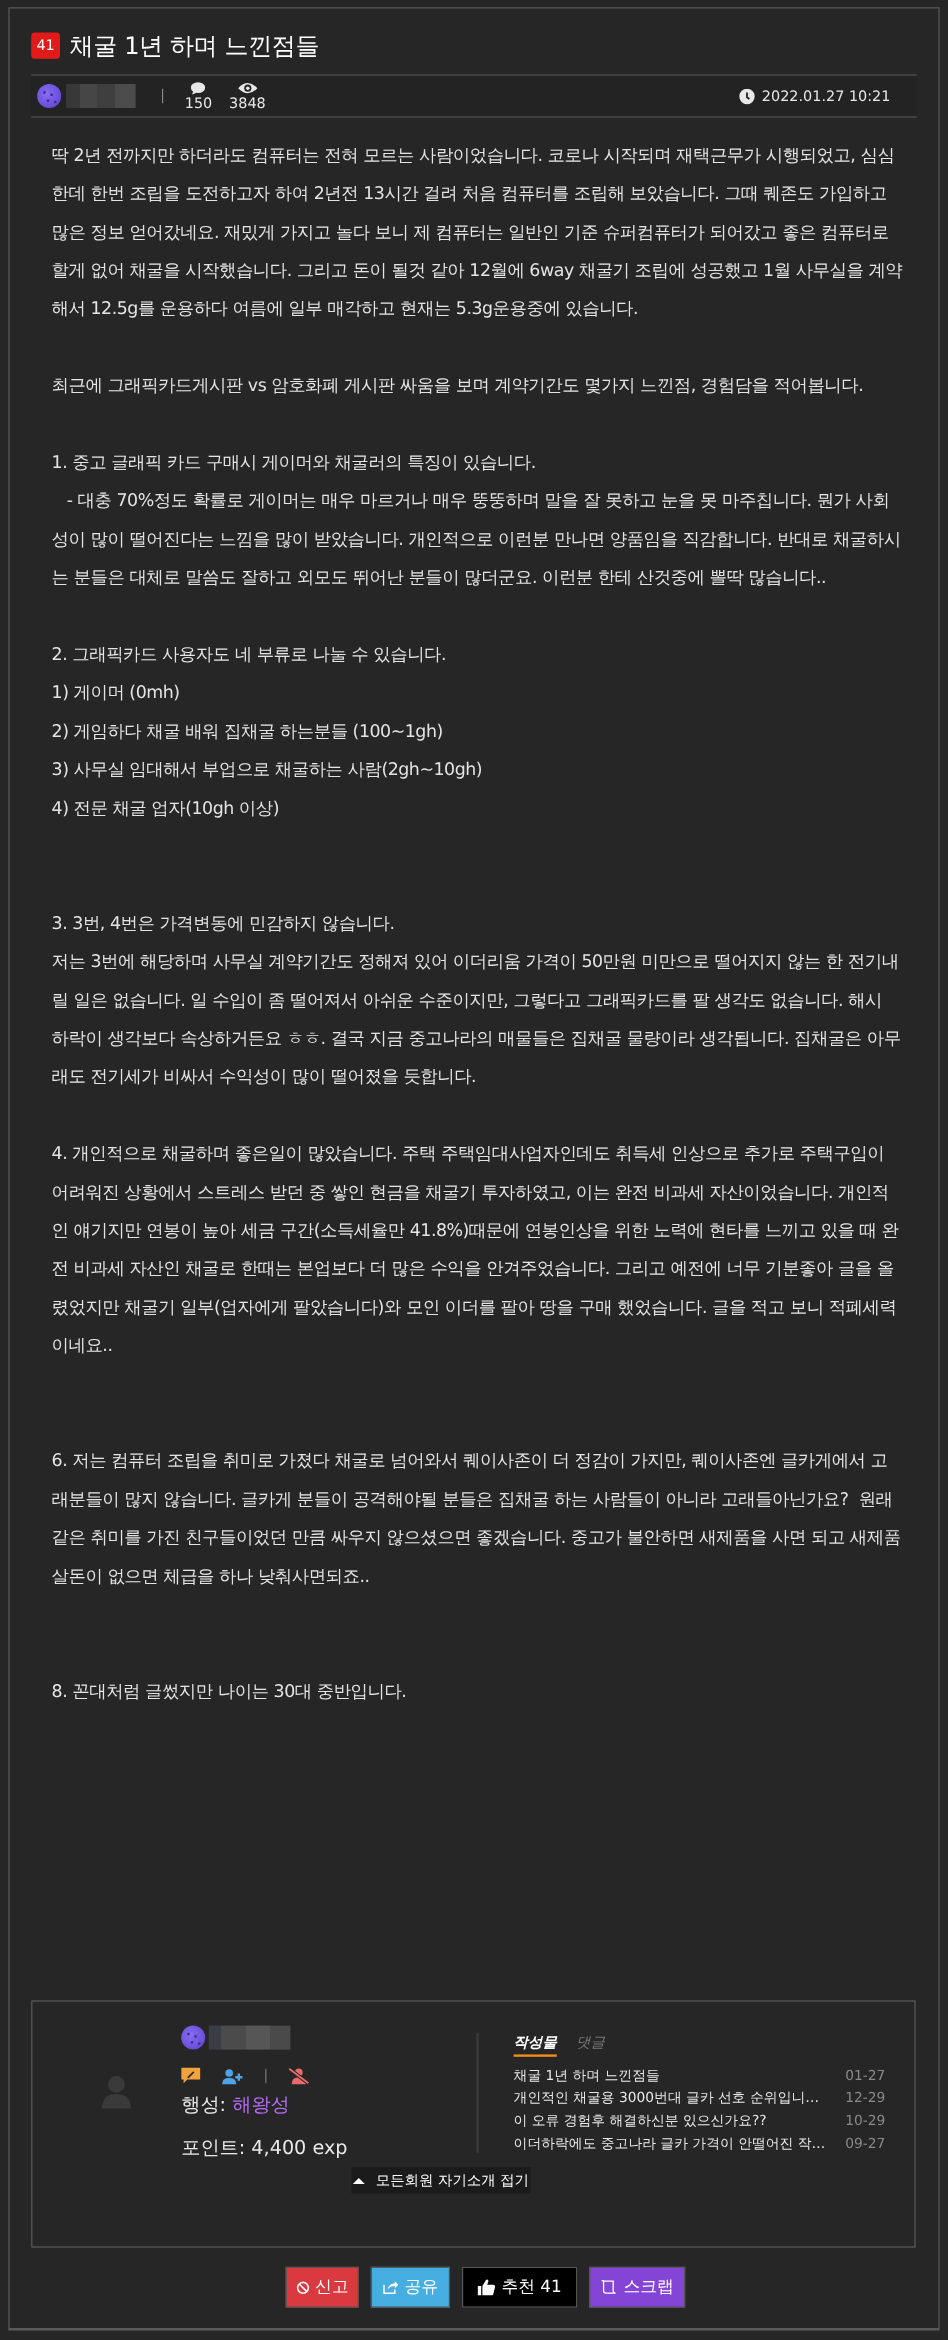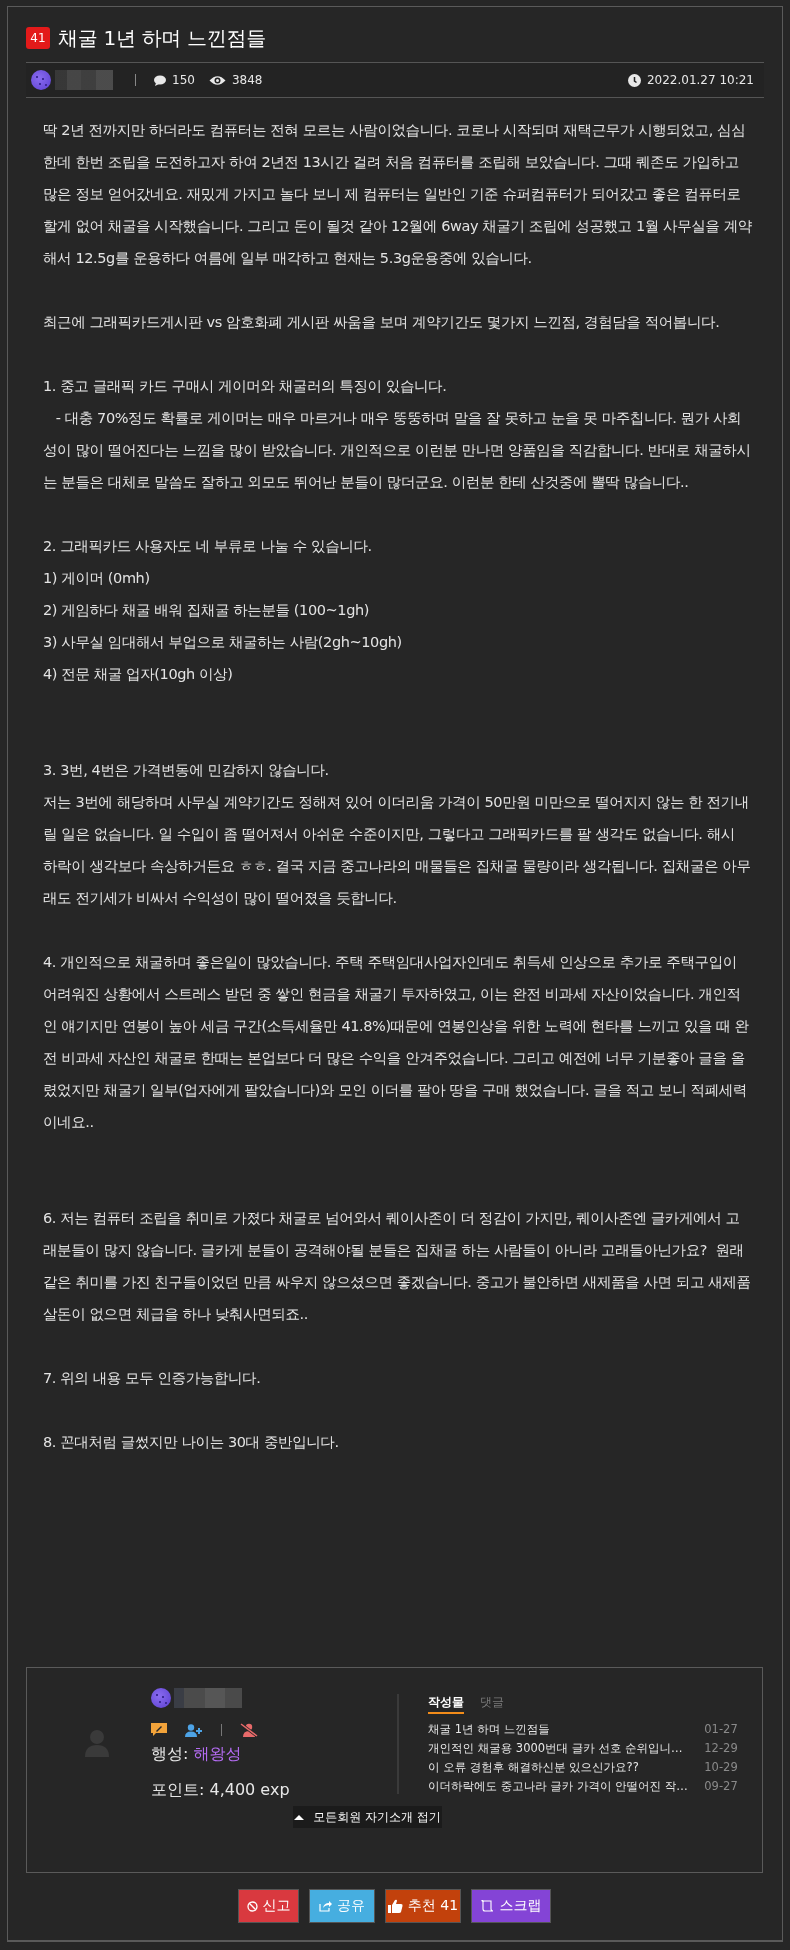--- a/index.html
+++ b/index.html
@@ -10,23 +10,23 @@
 
   .title-row { position: absolute; left: 26px; top: 25px; height: 26px; display: flex; align-items: center; }
   .badge { width: 24px; height: 22px; background: #e31a1a; color: #fff; font-size: 12px; display: flex; align-items: center; justify-content: center; border-radius: 3px; margin-right: 8px; }
   .title { font-size: 20px; color: #ffffff; letter-spacing: -0.3px; font-weight: normal; }
 
   .meta { position: absolute; left: 26px; top: 62px; width: 738px; height: 36px; border-top: 1px solid #555; border-bottom: 1px solid #555; background: #232323; display: flex; align-items: center; font-size: 12px; color: #e8e8e8; }
   .avatar-sm { width: 20px; height: 20px; border-radius: 50%; background: radial-gradient(circle at 40% 40%, #8a6cf0, #5b3fd0); margin-left: 5px; position: relative; }
   .avatar-sm::after { content: ""; position: absolute; left: 5px; top: 6px; width: 2px; height: 2px; background: #3d2a9a; box-shadow: 6px 2px 0 #3d2a9a, 3px 7px 0 #3d2a9a, 9px 8px 0 #3d2a9a; }
   .blur-name { width: 58px; height: 20px; margin-left: 4px; background: linear-gradient(90deg, #3a3a3a 0 20%, #4a4a4a 20% 45%, #424242 45% 70%, #505050 70% 100%); opacity: .9; }
   .sep { width: 1px; height: 12px; background: #888; margin: 0 18px 0 22px; }
-  .meta-item { display: flex; align-items: center; margin-right: 14px; }
+  .meta-item { display: flex; align-items: flex-end; margin-right: 14px; flex-direction: column; }
   .meta-item svg { margin-right: 6px; }
-  .meta-date { margin-left: auto; margin-right: 10px; display: flex; align-items: center; }
+  .meta-date { margin-left: auto; margin-right: 22px; display: flex; align-items: center; }
   .meta-date svg { margin-right: 6px; }
 
   .content { position: absolute; left: 43px; top: 114px; width: 710px; font-size: 14.5px; line-height: 32px; color: #e4e4e4; letter-spacing: -0.4px; }
   .content p { white-space: pre-wrap; }
 
   .author-box { position: absolute; left: 26px; top: 1667px; width: 737px; height: 206px; border: 1px solid #5a5a5a; }
   .ghost-avatar { position: absolute; left: 55px; top: 60px; width: 30px; height: 30px; }
   .author-info { position: absolute; left: 124px; top: 18px; font-size: 16px; color: #e8e8e8; }
   .author-name-row { display: flex; align-items: center; height: 24px; }
   .avatar-md { width: 20px; height: 20px; border-radius: 50%; background: radial-gradient(circle at 40% 40%, #8a6cf0, #5b3fd0); position: relative; }
@@ -34,37 +34,37 @@
   .blur-name2 { width: 68px; height: 20px; margin-left: 3px; background: linear-gradient(90deg, #3a3d45 0 15%, #4b4b4b 15% 45%, #565656 45% 75%, #4a4a4a 75% 100%); }
   .author-actions { display: flex; align-items: center; margin-top: 12px; height: 16px; }
   .author-actions .ico { margin-right: 18px; display: flex; }
   .author-actions .vsep { width: 1px; height: 12px; background: #777; margin: 0 18px 0 0; }
   .planet { margin-top: 6px; height: 18px; }
   .planet .v { color: #b46cf2; }
   .points { margin-top: 18px; height: 18px; }
 
   .recent { position: absolute; left: 370px; top: 26px; width: 350px; border-left: 2px solid #3a3a3a; height: 100px; padding-left: 29px; }
   .recent-tabs { display: flex; font-size: 12px; height: 20px; }
-  .recent-tabs .tab { margin-right: 16px; padding-bottom: 2px; }
+  .recent-tabs .tab { margin-right: 16px; padding-bottom: 2px; font-style: italic; }
   .recent-tabs .active { color: #fff; font-weight: bold; border-bottom: 2px solid #f28c1a; }
   .recent-tabs .inactive { color: #7a7a7a; }
   .recent-list { margin-top: 6px; font-size: 11.5px; }
   .recent-list li { list-style: none; display: flex; justify-content: space-between; height: 19px; line-height: 19px; }
   .recent-list .t { color: #e8e8e8; white-space: nowrap; overflow: hidden; text-overflow: ellipsis; width: 262px; }
   .recent-list .d { color: #8a8a8a; width: 40px; text-align: center; margin-right: 6px; }
 
   .collapse-btn { position: absolute; left: 293px; top: 1806px; width: 149px; height: 22px; background: #1b1b1b; color: #fff; font-size: 12px; display: flex; align-items: center; justify-content: center; text-align: right; }
   .collapse-btn .tri { width: 0; height: 0; border-left: 5px solid transparent; border-right: 5px solid transparent; border-bottom: 5px solid #fff; margin-right: 9px; }
 
   .btn-row { position: absolute; top: 1889px; left: 238px; display: flex; }
   .btn { height: 34px; color: #fff; font-size: 14px; display: flex; align-items: center; justify-content: center; border: 1px solid #555; margin-right: 10px; }
   .btn svg { margin-right: 5px; }
   .btn-report { width: 61px; background: #d9393f; }
   .btn-share { width: 66px; background: #46aee0; }
-  .btn-like { width: 76px; background: #c2410c; }
+  .btn-like { width: 96px; background: #000000; }
   .btn-scrap { width: 80px; background: #8444d6; }
 </style>
 </head>
 <body>
 
 <div class="frame"></div>
 
 <div class="title-row">
   <span class="badge">41</span>
   <h1 class="title">채굴 1년 하며 느낀점들</h1>
@@ -114,21 +114,20 @@
   <p>&nbsp;</p>
   <p>&nbsp;</p>
   <p>3. 3번, 4번은 가격변동에 민감하지 않습니다.
 저는 3번에 해당하며 사무실 계약기간도 정해져 있어 이더리움 가격이 50만원 미만으로 떨어지지 않는 한 전기내릴 일은 없습니다. 일 수입이 좀 떨어져서 아쉬운 수준이지만, 그렇다고 그래픽카드를 팔 생각도 없습니다. 해시 하락이 생각보다 속상하거든요 ㅎㅎ. 결국 지금 중고나라의 매물들은 집채굴 물량이라 생각됩니다. 집채굴은 아무래도 전기세가 비싸서 수익성이 많이 떨어졌을 듯합니다.</p>
   <p>&nbsp;</p>
   <p>4. 개인적으로 채굴하며 좋은일이 많았습니다. 주택 주택임대사업자인데도 취득세 인상으로 추가로 주택구입이 어려워진 상황에서 스트레스 받던 중 쌓인 현금을 채굴기 투자하였고, 이는 완전 비과세 자산이었습니다. 개인적인 얘기지만 연봉이 높아 세금 구간(소득세율만 41.8%)때문에 연봉인상을 위한 노력에 현타를 느끼고 있을 때 완전 비과세 자산인 채굴로 한때는 본업보다 더 많은 수익을 안겨주었습니다. 그리고 예전에 너무 기분좋아 글을 올렸었지만 채굴기 일부(업자에게 팔았습니다)와 모인 이더를 팔아 땅을 구매 했었습니다. 글을 적고 보니 적폐세력이네요..</p>
   <p>&nbsp;</p>
   <p>&nbsp;</p>
   <p>6. 저는 컴퓨터 조립을 취미로 가졌다 채굴로 넘어와서 퀘이사존이 더 정감이 가지만, 퀘이사존엔 글카게에서 고래분들이 많지 않습니다. 글카게 분들이 공격해야될 분들은 집채굴 하는 사람들이 아니라 고래들아닌가요?  원래 같은 취미를 가진 친구들이었던 만큼 싸우지 않으셨으면 좋겠습니다. 중고가 불안하면 새제품을 사면 되고 새제품 살돈이 없으면 체급을 하나 낮춰사면되죠..</p>
   <p>&nbsp;</p>
-  <p>7. 위의 내용 모두 인증가능합니다.</p>
   <p>&nbsp;</p>
   <p>8. 꼰대처럼 글썼지만 나이는 30대 중반입니다.</p>
 </div>
 
 <div class="author-box">
   <svg class="ghost-avatar" viewBox="0 0 30 30">
       <circle cx="15" cy="9" r="7" fill="#3a3a3a"></circle>
       <path d="M3 29 Q3 17 15 17 Q27 17 27 29 Z" fill="#3a3a3a"></path>
     </svg>
 

